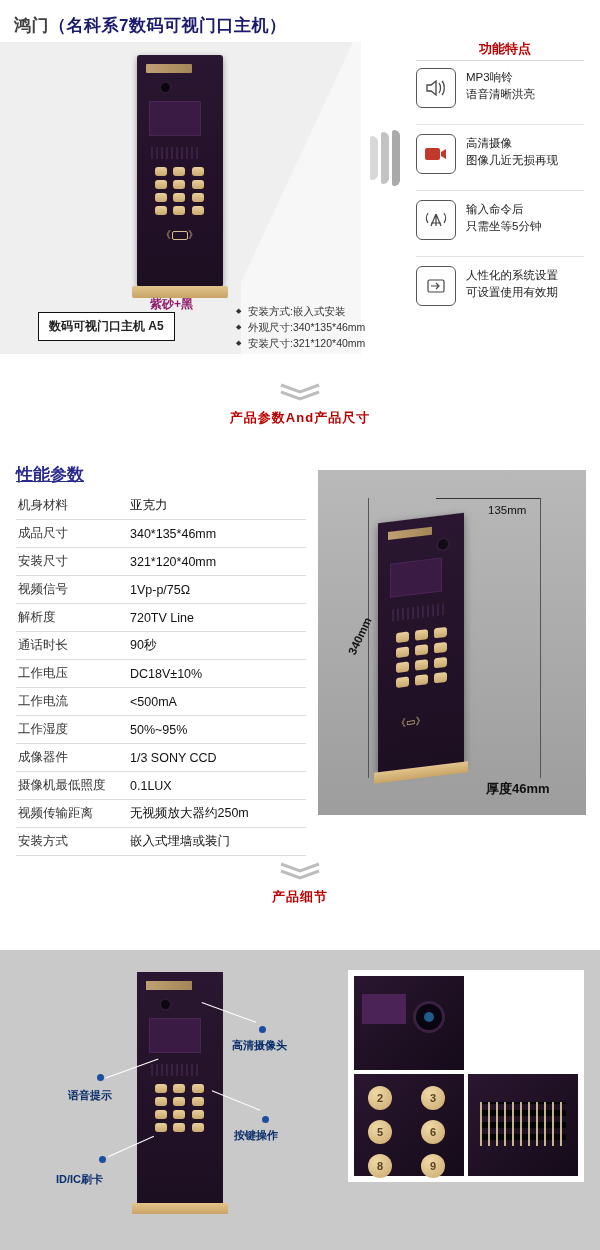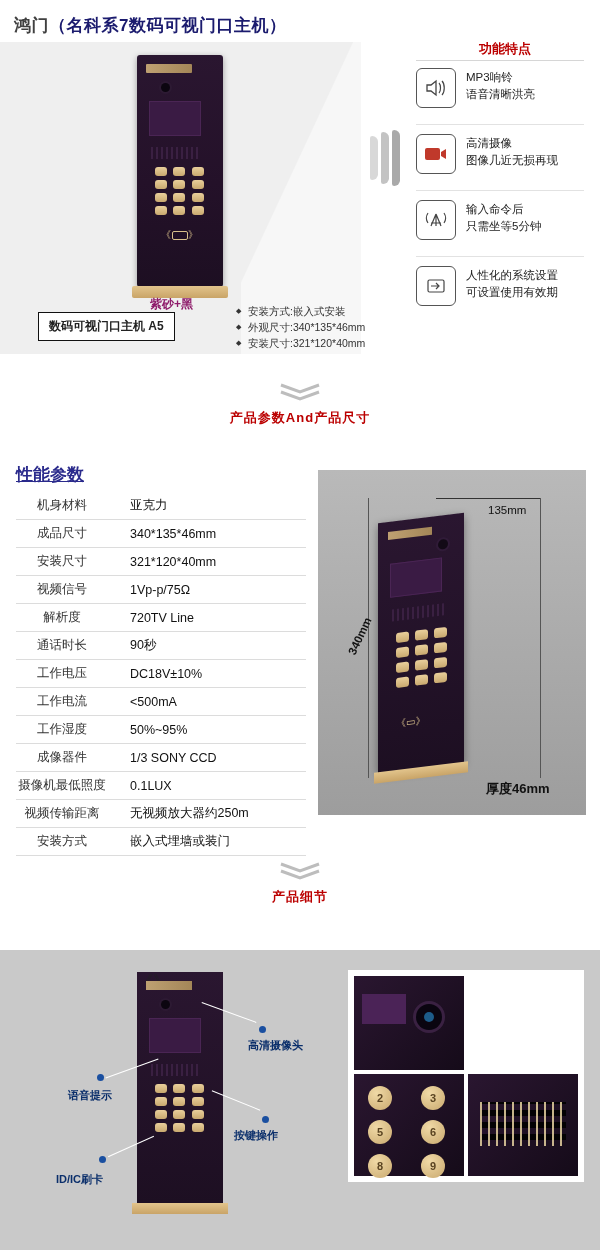--- a/index.html
+++ b/index.html
@@ -66,21 +66,21 @@
 
   
   .chev-wrap { position:relative; width:600px; text-align:center; }
   .chev { display:block; margin:0 auto; width:42px; height:18px; }
   .sec-label { text-align:center; font-size:13px; font-weight:bold; color:#b00; letter-spacing:1px; }
 
   
   .specs-title { position:absolute; left:16px; top:463px; font-size:17px; color:#2a2a8c; font-weight:bold;text-decoration:underline; }
   table.spec { position:absolute; left:16px; top:492px; width:290px; border-collapse:collapse; }
   table.spec td { font-size:12.5px; padding:5px 2px 5px 2px; border-bottom:1px solid #dcdcdc; color:#333; }
-  table.spec td.k { width:92px; color:#333;text-align:center; }
+  table.spec td.k { width:92px; color:#333; }
   table.spec td.v { color:#111; padding-left:22px;}
 
   .dim-panel { position:absolute; left:318px; top:470px; width:268px; height:345px; background:linear-gradient(180deg,#b9b9b9,#9d9d9d); }
   .dim-device { position:absolute; left:60px; top:48px; width:86px; height:250px;
      background:linear-gradient(180deg,#2a1630,#1d0f22);
      transform:skewY(-7deg);
      box-shadow:0 3px 8px rgba(0,0,0,.4);}
   .dim-device .dlogo{ position:absolute; left:10px; top:10px; width:44px; height:8px; background:linear-gradient(90deg,#d9b97e,#b99a5f); opacity:.85;}
   .dim-device .dcam{ position:absolute; left:60px; top:24px; width:10px;height:10px;border-radius:50%;background:#120a16;box-shadow:0 0 0 2px #301b38;}
   .dim-device .dscr{ position:absolute; left:12px; top:42px; width:52px;height:34px;background:#3a1b44;border:1px solid #4a2554;}
@@ -354,21 +354,21 @@
       <span></span>
         <span></span>
         <span></span>
     </div>
     <div class="cardzone">《<span class="box"></span>》</div>
     <div class="base"></div>
   </div>
 
   <div class="lead" style="left:200px; top:62px; width:58px; transform:rotate(20deg);"></div>
   <div class="dot" style="left:259px; top:76px;"></div>
-  <div class="callout" style="left:248px; top:88px;">高清摄像头</div>
+  <div class="callout" style="left:232px; top:88px;">高清摄像头</div>
 
   <div class="lead" style="left:104px; top:118px; width:56px; transform:rotate(-20deg);"></div>
   <div class="dot" style="left:97px; top:124px;"></div>
   <div class="callout" style="left:68px; top:138px;">语音提示</div>
 
   <div class="lead" style="left:210px; top:150px; width:52px; transform:rotate(22deg);"></div>
   <div class="dot" style="left:262px; top:166px;"></div>
   <div class="callout" style="left:234px; top:178px;">按键操作</div>
 
   <div class="lead" style="left:106px; top:196px; width:50px; transform:rotate(-24deg);"></div>

